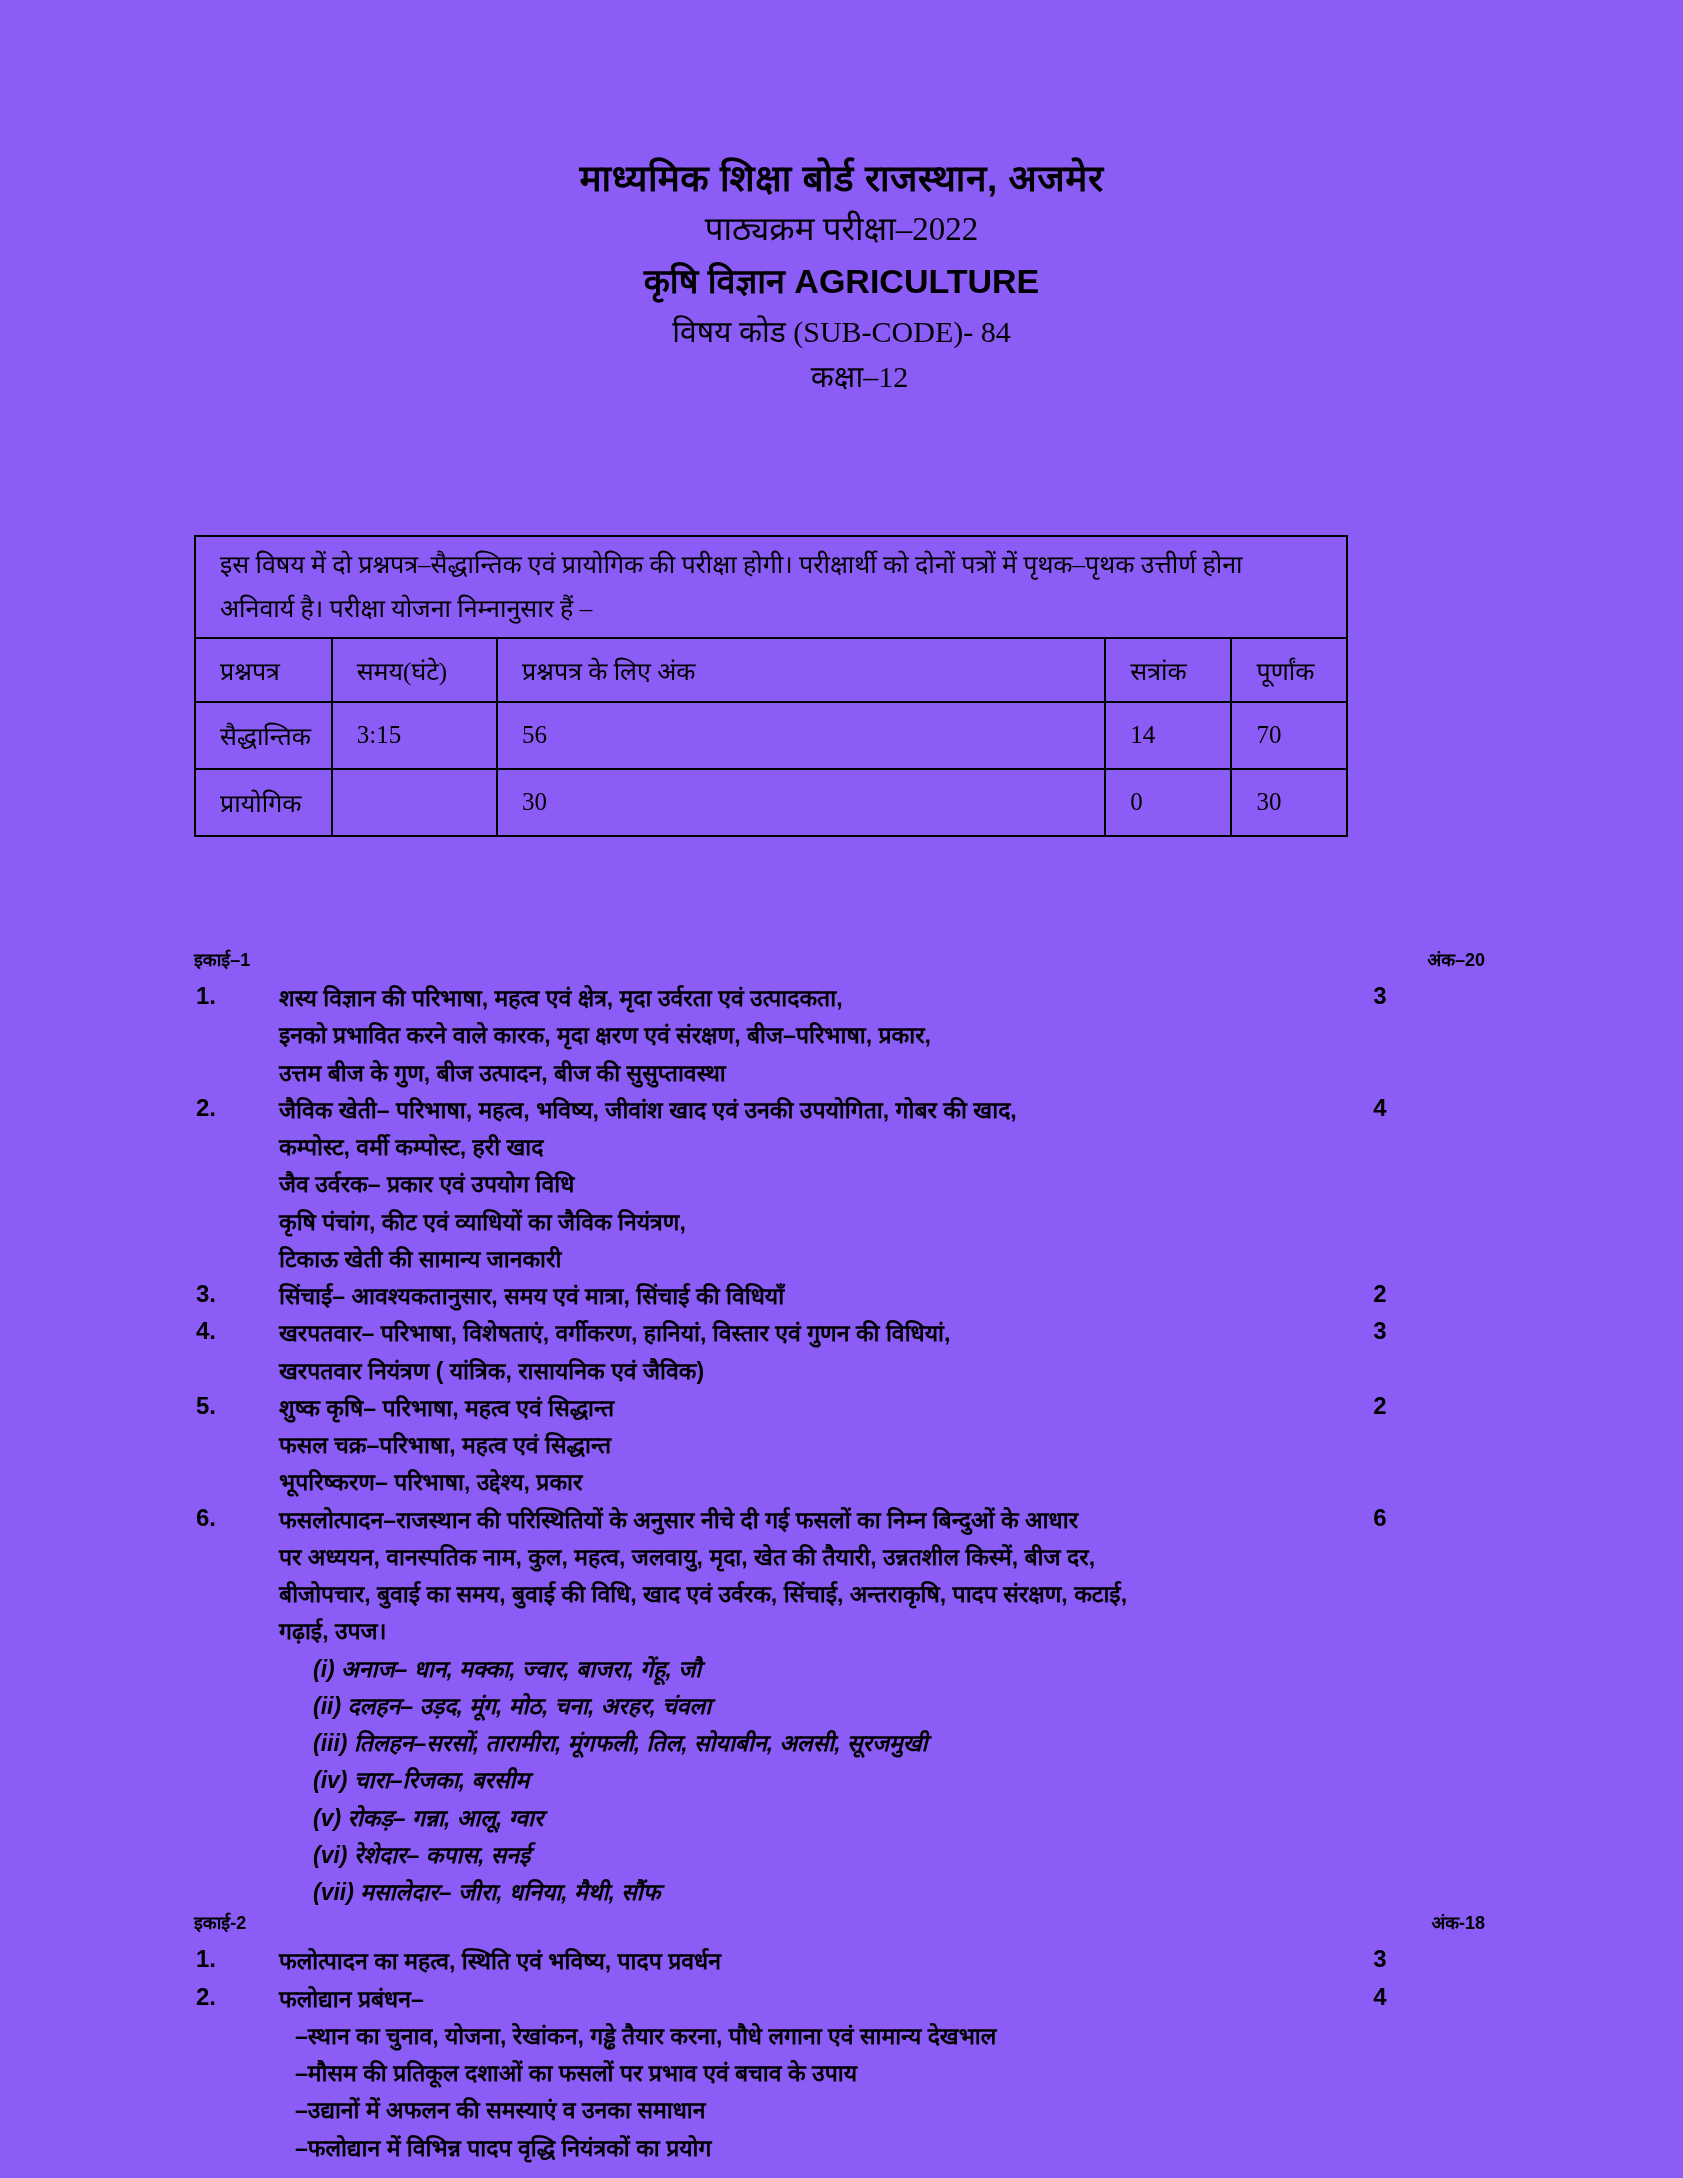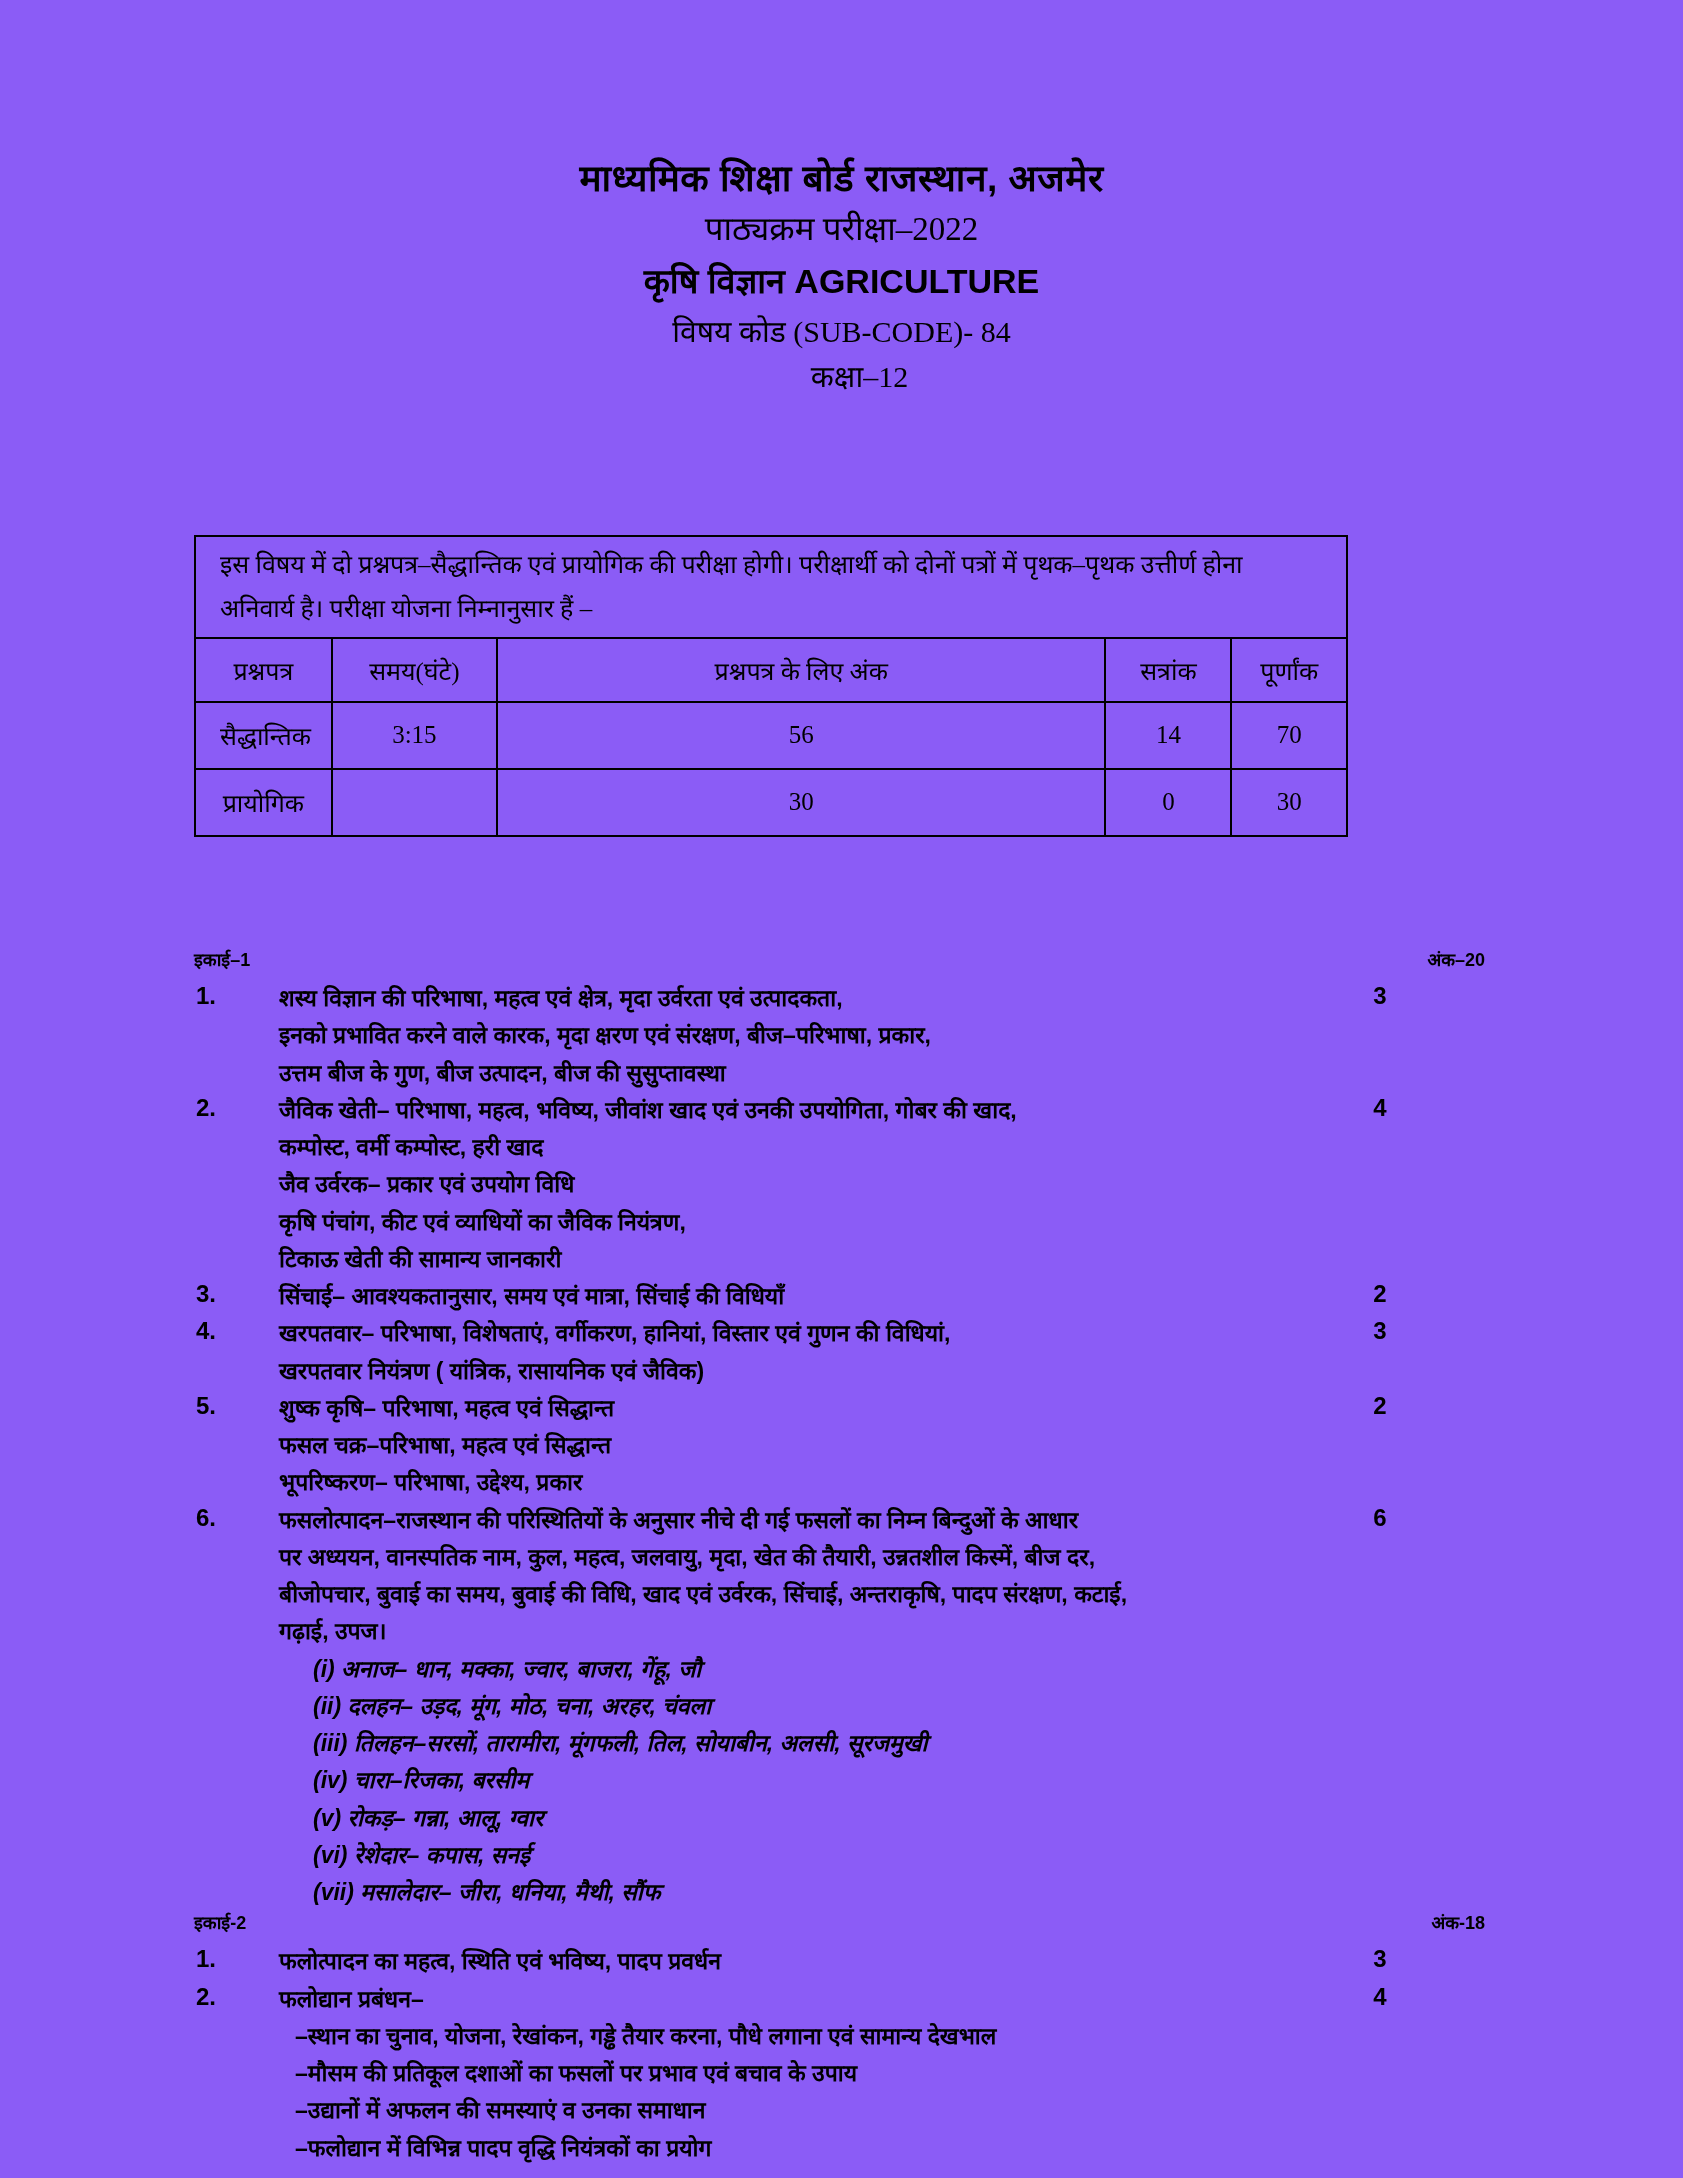--- a/index.html
+++ b/index.html
@@ -72,21 +72,21 @@
     padding: 6px 24px;
     font-size: 25px;
     vertical-align: middle;
   }
   .scheme-note {
     text-align: left;
     line-height: 1.75;
     font-size: 25px;
     padding: 10px 12px 12px 12px;
   }
-  .cell-center { text-align: center; }
+  .cell-center { }
   .col-paper  { width: 129px; }
   .col-time   { width: 156px; }
   .col-marks  { width: 574px; }
   .col-sess   { width: 119px; }
   .col-total  { width: 109px; }
   .row-head td { height: 50px; }
   .row-body td { height: 53px; }
 
   
   .syllabus {

